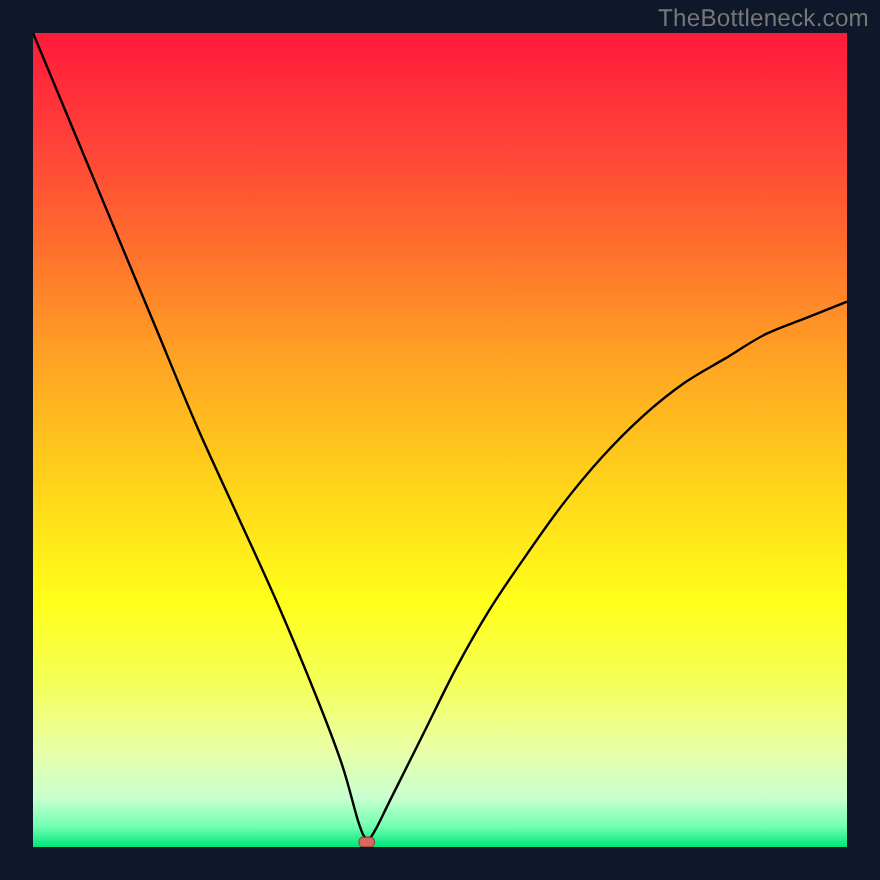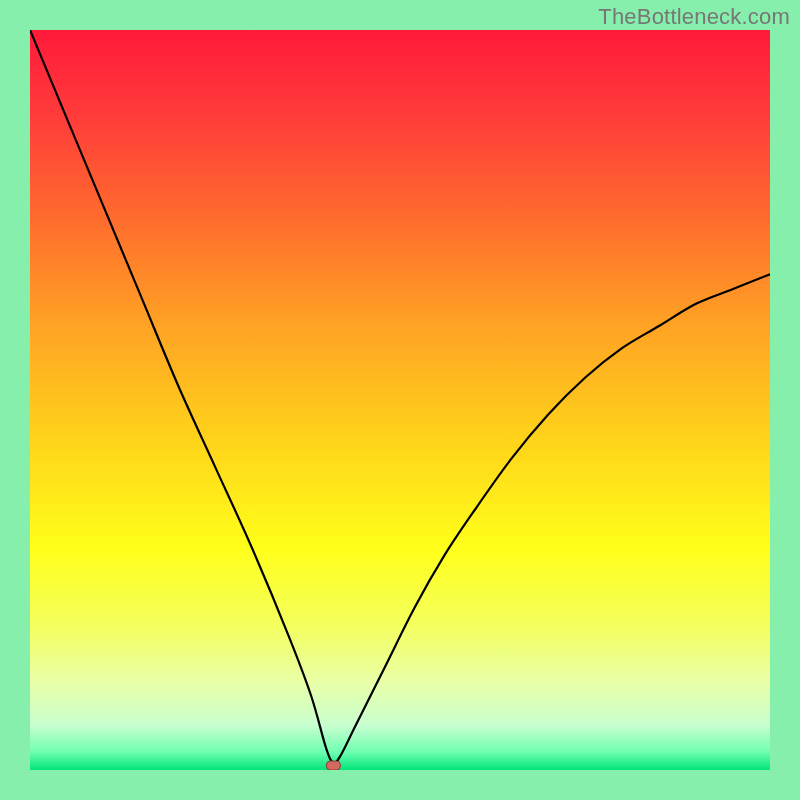--- a/index.html
+++ b/index.html
@@ -8,21 +8,21 @@
     width: 800px;
     height: 800px;
     background: #000000;
     font-family: Arial, Helvetica, sans-serif;
     overflow: hidden;
   }
   .frame {
     position: relative;
     width: 800px;
     height: 800px;
-    background: #86efac;
+    background: #0f172a;
   }
   .watermark {
     position: absolute;
     top: 4px;
     right: 10px;
     color: #777777;
     font-size: 22px;
     font-weight: 500;
     letter-spacing: 0.2px;
     z-index: 5;

